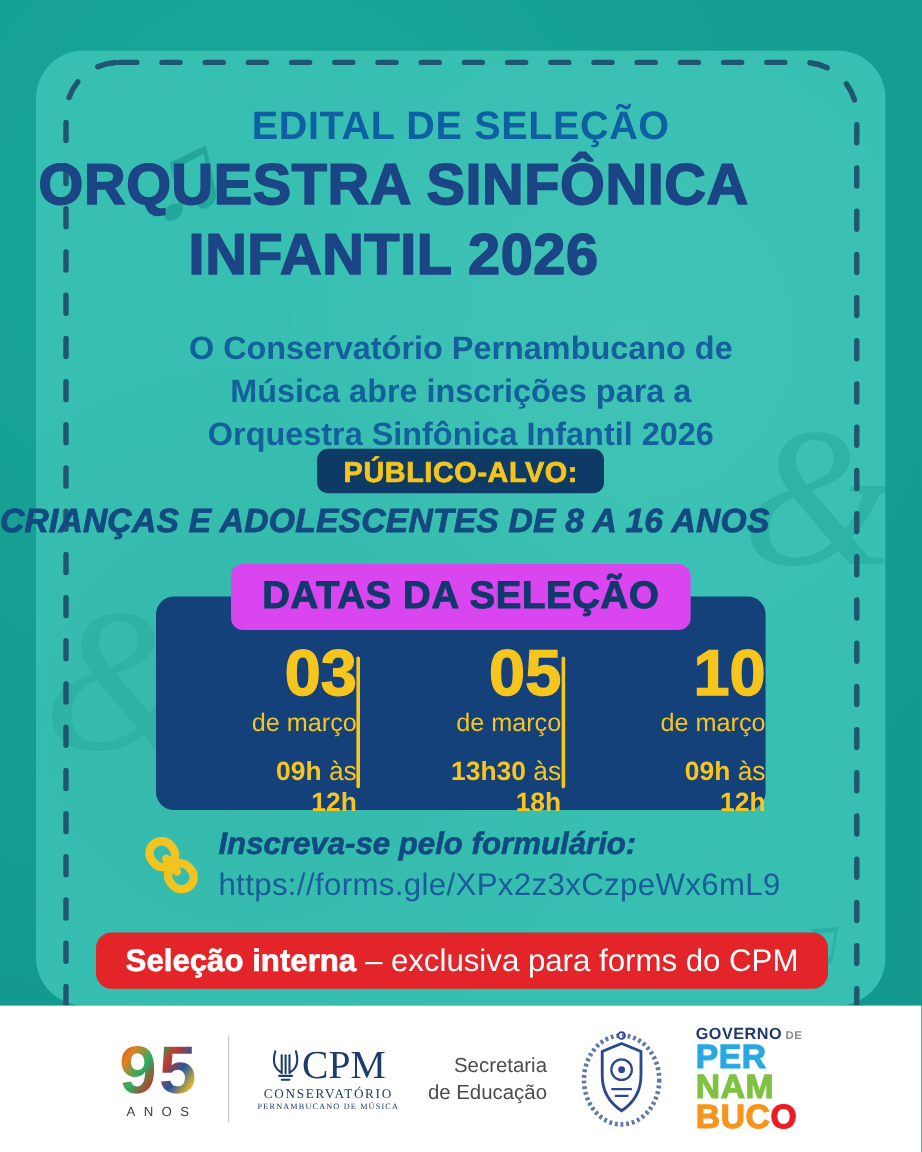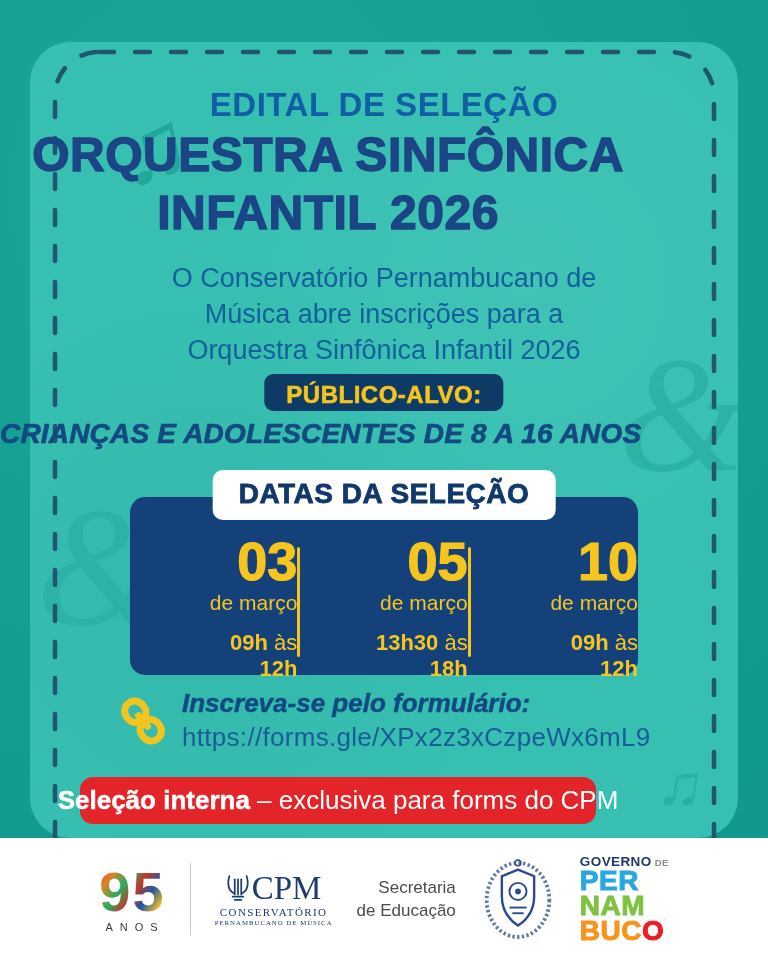--- a/index.html
+++ b/index.html
@@ -28,22 +28,22 @@
   .kicker{
     position:absolute;left:0;top:86px;width:768px;text-align:center;
     font-size:33px;font-weight:700;color:#0f5fa4;letter-spacing:.5px;
   }
   .title{position:absolute;left:0;top:126px;width:656px;text-align:center;color:#1b4584;}
   .title .line{
     display:block;font-size:48px;line-height:58px;font-weight:800;
     letter-spacing:.5px;-webkit-text-stroke:1.4px #1b4584;
   }
   .intro{
-    position:absolute;left:0;top:260px;width:768px;text-align:center;
-    font-size:27px;line-height:36px;color:#13609c;font-weight:400;
+    position:absolute;left:0;top:272px;width:768px;text-align:center;
+    font-size:27px;line-height:36px;color:#13609c;font-weight:700;
   }
   .intro .iline{display:block;}
   
   .audience-badge{
     position:absolute;left:50%;top:374px;transform:translateX(-50%);
     background:#0e3a66;border-radius:9px;padding:7px 22px 2px;
     color:#f5c51d;font-size:24px;font-weight:800;letter-spacing:.5px;
     -webkit-text-stroke:.6px #f5c51d;white-space:nowrap;
   }
   .audience-text{
@@ -53,40 +53,40 @@
   }
   
   .dates-panel{
     position:absolute;left:130px;top:497px;width:508px;height:178px;
     background:#15417a;border-radius:15px;
     display:flex;align-items:stretch;justify-content:space-between;
     padding-top:36px;box-sizing:border-box;
   }
   .dates-badge{
     position:absolute;left:50%;top:-27px;transform:translateX(-50%);
-    background:#ffffff;border-radius:10px;padding:8px 26px 10px;
-    color:#11386b;font-size:28px;font-weight:800;letter-spacing:.5px;
+    background:#d946ef;border-radius:10px;padding:8px 26px 10px;
+    color:#11386b;font-size:32px;font-weight:800;letter-spacing:.5px;
     -webkit-text-stroke:.8px #11386b;white-space:nowrap;
   }
   .date-col{flex:1;text-align:right;color:#f6c61e;}
   .date-day{font-size:54px;font-weight:800;line-height:56px;-webkit-text-stroke:1.2px #f6c61e;}
   .date-month{font-size:21px;font-weight:400;margin-top:2px;}
   .date-time1{font-size:22px;margin-top:15px;}
   .date-time2{font-size:22px;font-weight:700;line-height:26px;}
   .t-bold{font-weight:700;}
   .t-reg{font-weight:400;}
   .date-divider{width:3px;background:#f6c61e;border-radius:2px;margin:14px 0 18px;}
   
   .cta{position:absolute;left:120px;top:688px;display:flex;align-items:center;gap:16px;justify-content:space-between;}
   .cta .chain{flex:0 0 auto;}
   .cta-label{font-style:italic;font-weight:800;font-size:26px;color:#114a82;-webkit-text-stroke:.5px #114a82;}
   .cta-url{font-size:26px;color:#1a5c99;letter-spacing:.3px;margin-top:3px;}
   
   .notice{
-    position:absolute;left:80px;top:777px;width:516px;height:47px;
+    position:absolute;left:80px;top:777px;width:610px;height:47px;
     background:#e32429;border-radius:13px;
     display:flex;align-items:center;justify-content:center;
     color:#ffffff;font-size:26px;white-space:pre;
   }
   .notice .nb{font-weight:800;-webkit-text-stroke:.5px #fff;}
   .notice .nr{font-weight:500;}
   
   .footer{
     position:absolute;left:0;top:838px;width:768px;height:122px;background:#ffffff;
     display:flex;align-items:center;justify-content:center;gap:24px;

